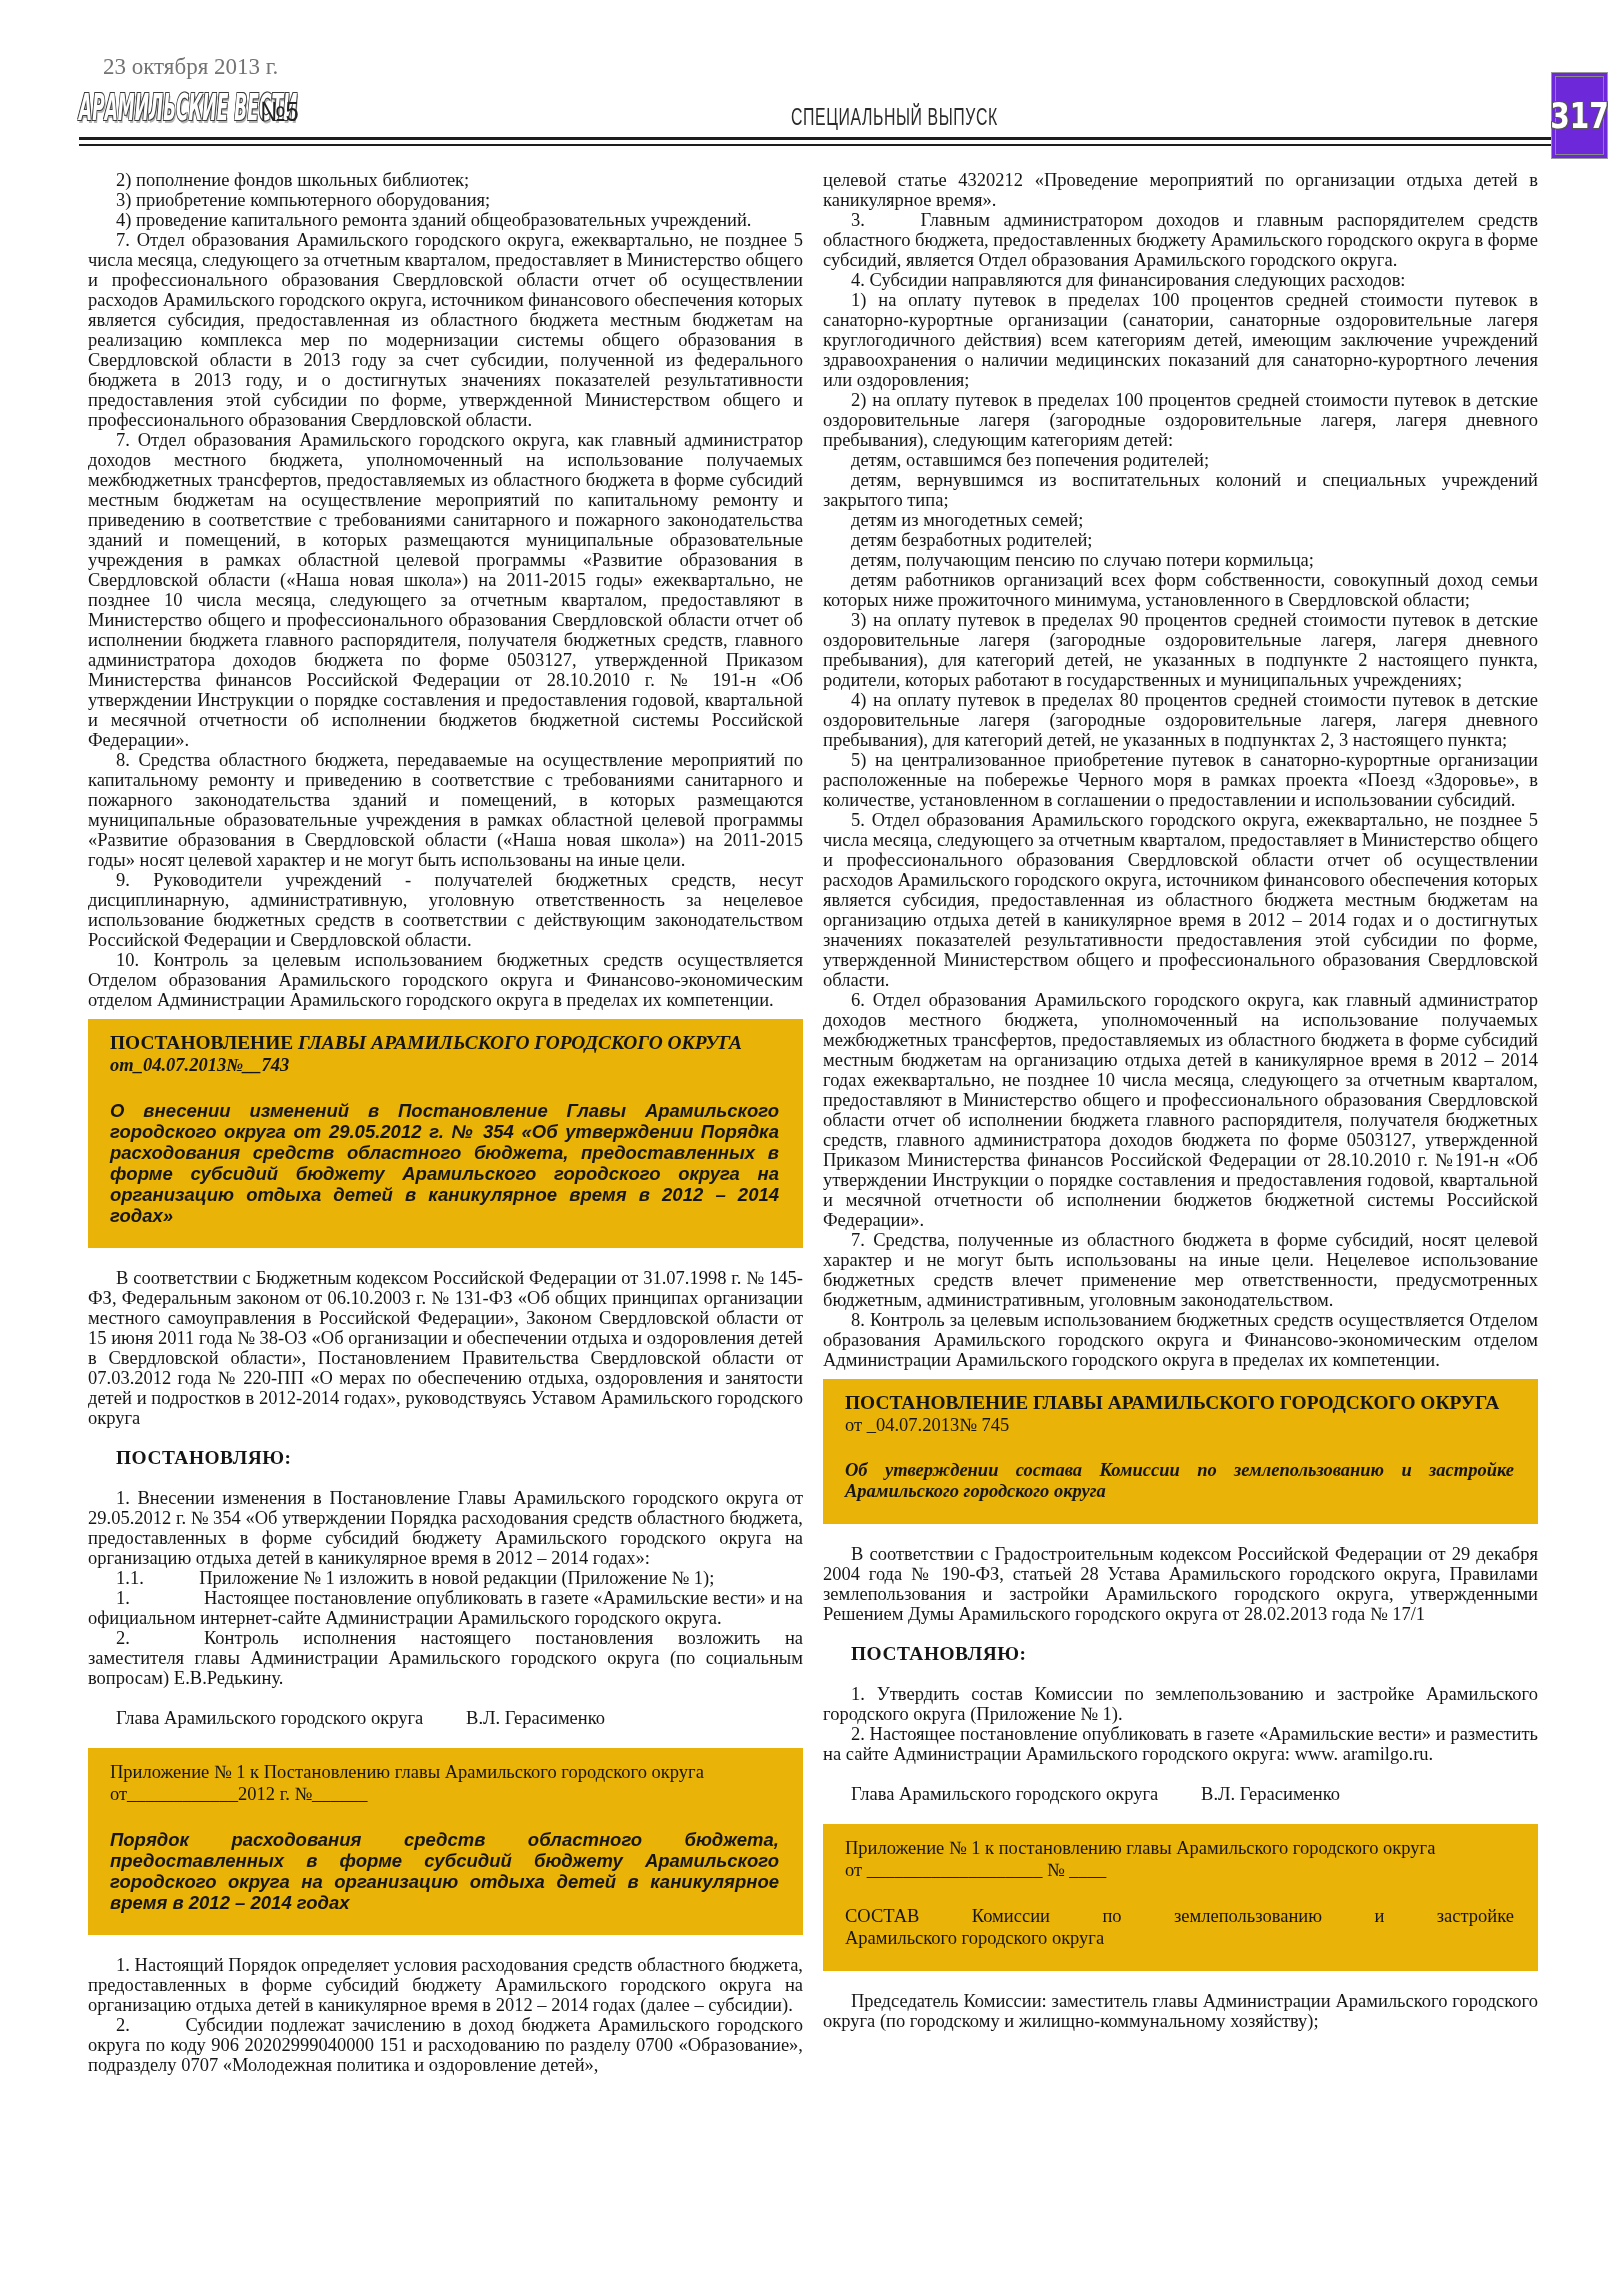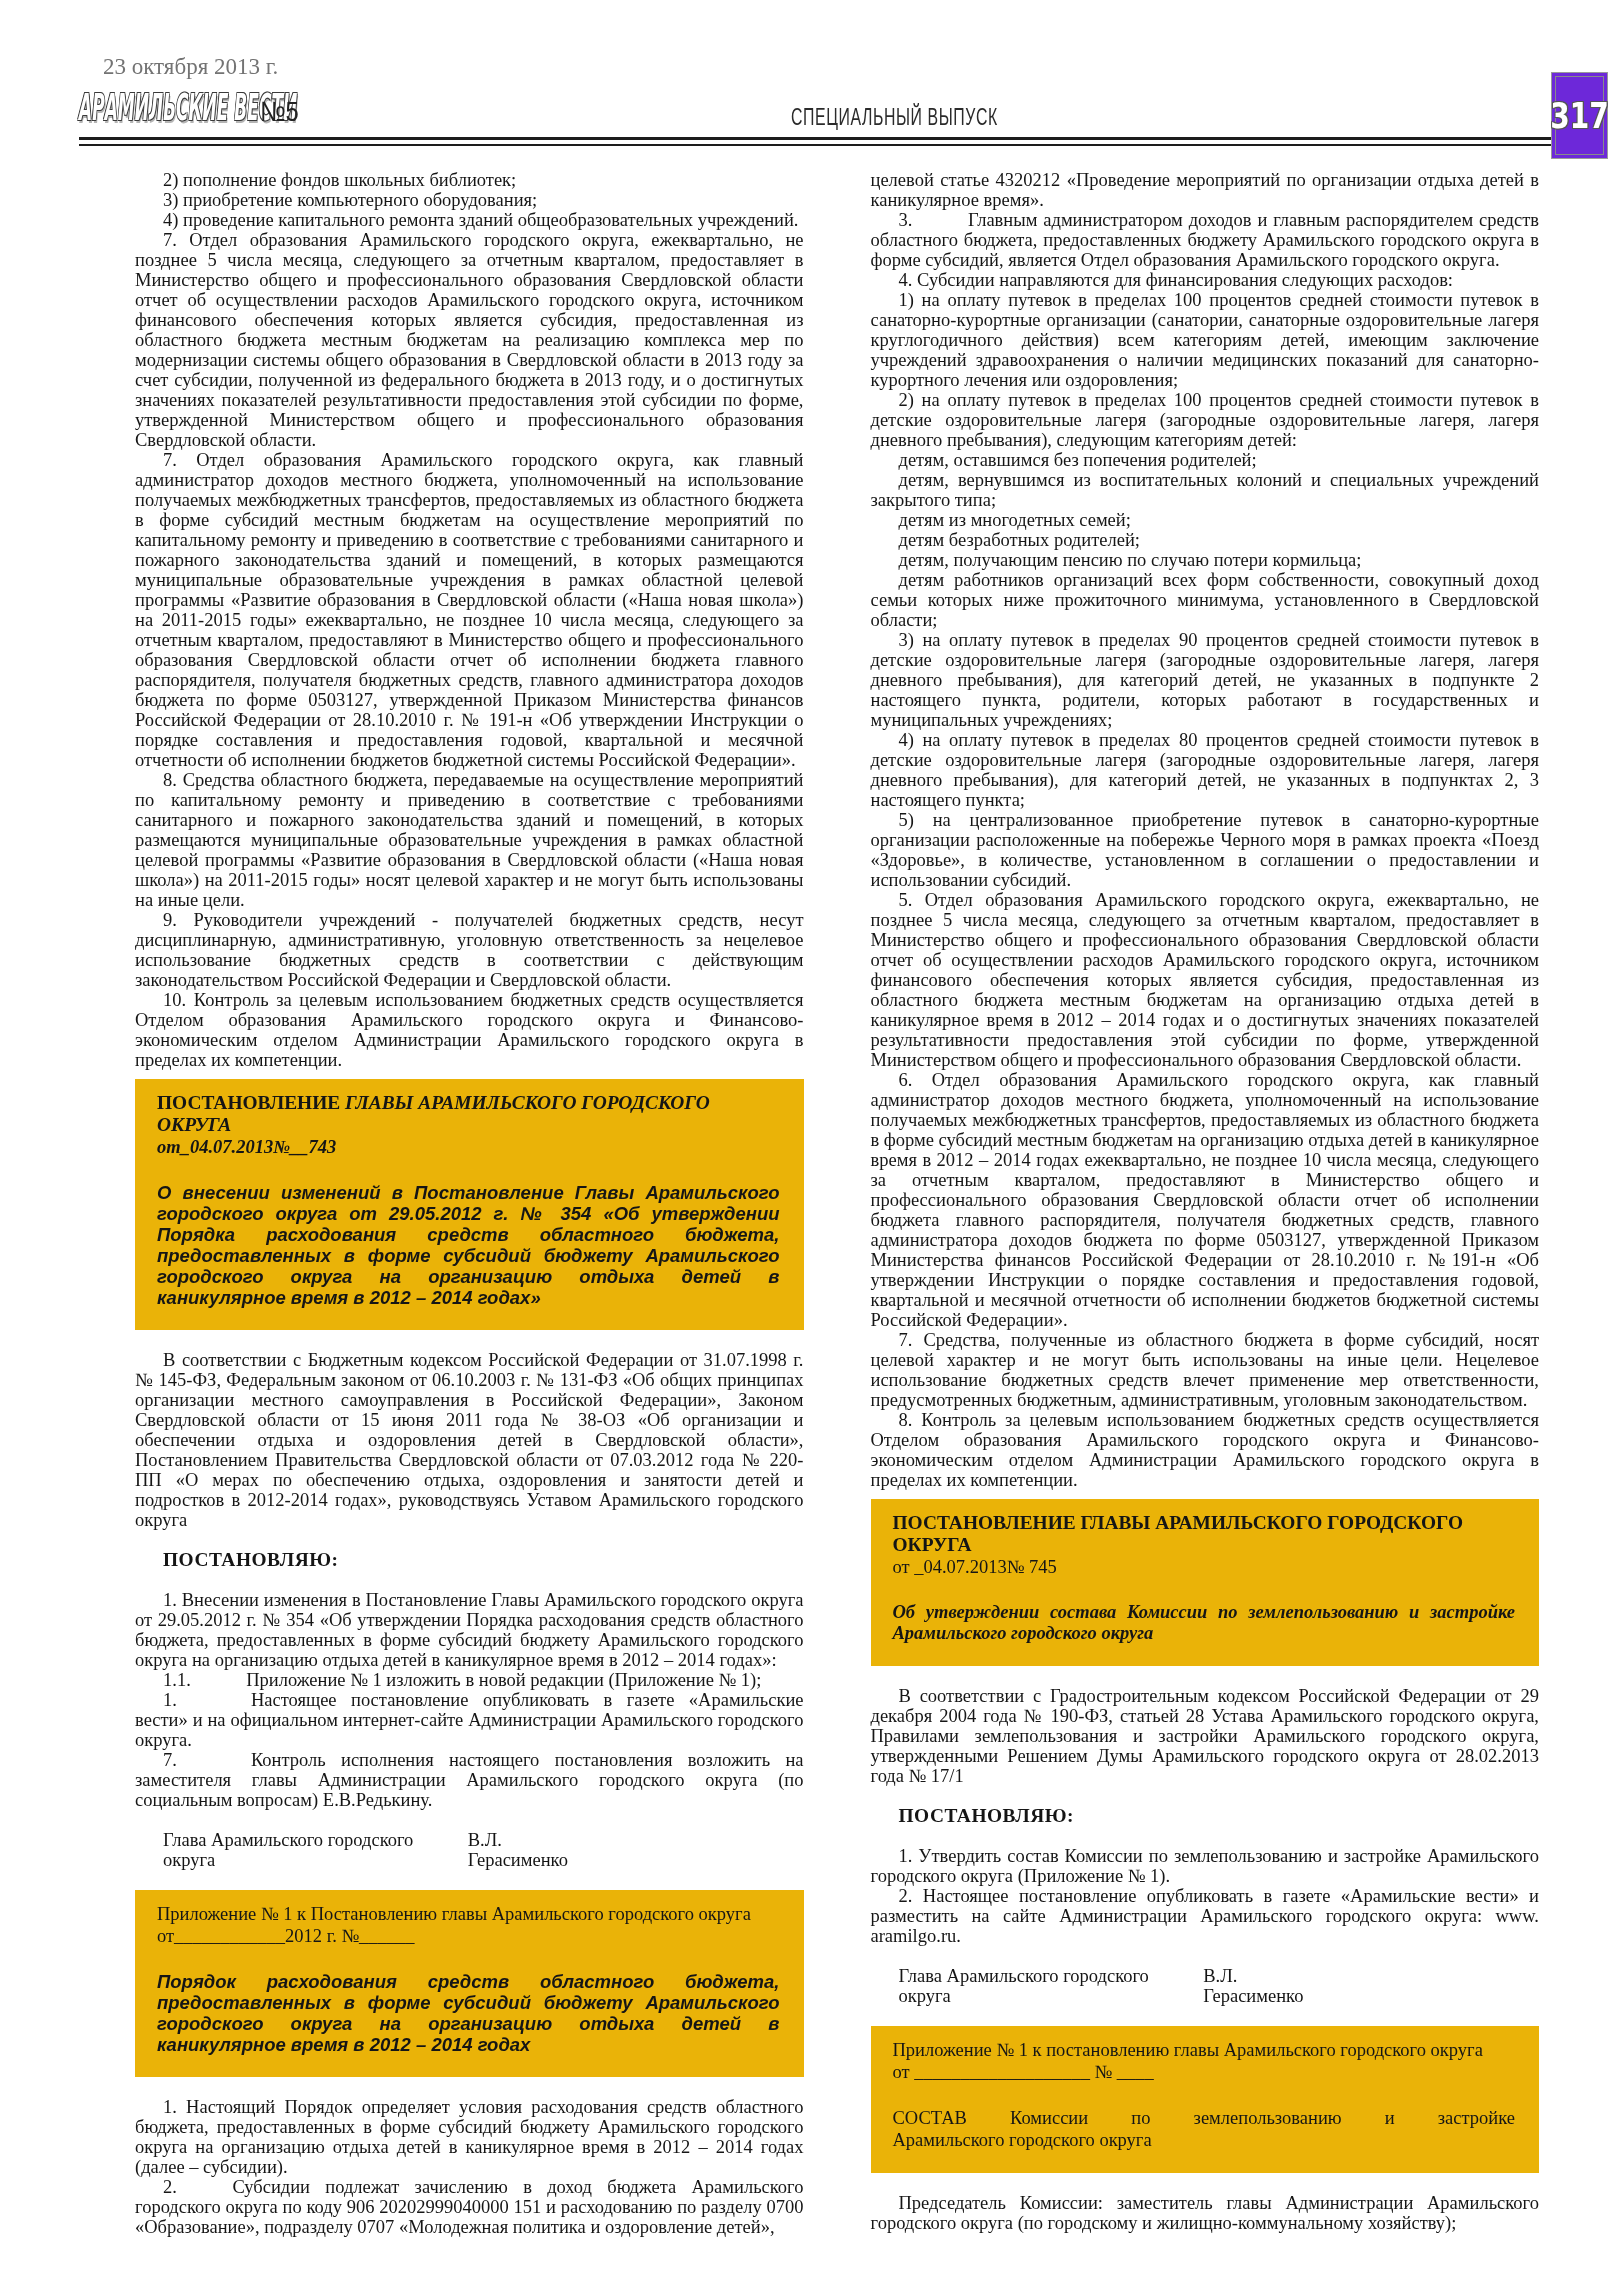--- a/index.html
+++ b/index.html
@@ -44,21 +44,21 @@
   }
   .pagenum{
     font-family:"DejaVu Sans",sans-serif;font-weight:bold;font-size:35px;color:#fff;
     text-shadow:-1.4px -1.4px 0 #555,1.4px -1.4px 0 #555,-1.4px 1.4px 0 #555,1.4px 1.4px 0 #555;
     transform:scaleX(0.8);
   }
   
   .columns{
     position:absolute;left:88px;top:170px;width:1451px;display:flex;gap:20px;
   }
-  .col{width:715px;margin-left:47px;}
+  .col{width:715px;}
   .body-p{
     margin:0;font-size:18.5px;line-height:20px;text-align:justify;text-indent:28px;
     color:#161616;
   }
   .noindent{text-indent:0;}
   .heading{
     margin:20px 0;font-weight:bold;font-size:19.4px;line-height:20px;
     text-indent:28px;letter-spacing:0.5px;
   }
   .sig{
@@ -121,21 +121,21 @@
         <div class="graybox decree">
           <p class="decree-head"><span class="head-bold">ПОСТАНОВЛЕНИЕ</span><span class="head-rest it"> ГЛАВЫ АРАМИЛЬСКОГО ГОРОДСКОГО ОКРУГА</span></p>
           <p class="decree-date bolditalic">от_04.07.2013№__743</p>
           <p class="decree-title title-sans">О внесении изменений в  Постановление  Главы Арамильского городского округа от 29.05.2012 г.  № 354 «Об утверждении Порядка расходования средств областного бюджета, предоставленных в форме субсидий бюджету Арамильского городского округа на организацию отдыха детей в каникулярное время в 2012 – 2014 годах»</p>
         </div>
         <p class="body-p">В соответствии с Бюджетным кодексом Российской Федерации от 31.07.1998 г. № 145-ФЗ, Федеральным законом от 06.10.2003 г. № 131-ФЗ «Об общих принципах организации местного самоуправления в Российской Федерации»,  Законом Свердловской области от 15 июня 2011 года № 38-ОЗ «Об организации и обеспечении отдыха и оздоровления детей в Свердловской области», Постановлением Правительства Свердловской области от 07.03.2012 года № 220-ПП «О мерах по обеспечению отдыха, оздоровления и занятости детей и подростков в 2012-2014 годах», руководствуясь Уставом Арамильского городского округа</p>
         <p class="heading">ПОСТАНОВЛЯЮ:</p>
         <p class="body-p">1. Внесении изменения в Постановление Главы Арамильского городского округа от 29.05.2012 г.  № 354 «Об утверждении Порядка расходования средств областного бюджета, предоставленных в форме субсидий бюджету Арамильского городского округа на организацию отдыха детей в каникулярное время в 2012 – 2014 годах»:</p>
         <p class="body-p">1.1.   Приложение № 1 изложить в новой редакции (Приложение № 1);</p>
         <p class="body-p">1.    Настоящее постановление опубликовать в газете «Арамильские вести» и на официальном интернет-сайте Администрации Арамильского городского округа.</p>
-        <p class="body-p">7.    Контроль исполнения настоящего постановления возложить на заместителя главы Администрации Арамильского городского округа  (по социальным вопросам)  Е.В.Редькину.</p>
+        <p class="body-p">2.    Контроль исполнения настоящего постановления возложить на заместителя главы Администрации Арамильского городского округа  (по социальным вопросам)  Е.В.Редькину.</p>
         <div class="sig">
           <span class="sig-left">Глава Арамильского городского округа</span>
           <span class="sig-right">В.Л. Герасименко</span>
         </div>
         <div class="graybox appendix">
           <p class="app-line">Приложение № 1 к Постановлению главы Арамильского городского округа</p>
           <p class="app-line">от____________2012 г. №______</p>
           <div class="app-title app-sans">Порядок расходования средств областного бюджета, предоставленных в форме субсидий бюджету Арамильского городского округа на организацию отдыха детей в каникулярное время в 2012 – 2014 годах</div>
         </div>
         <p class="body-p">1. Настоящий Порядок определяет условия расходования средств областного бюджета, предоставленных в форме субсидий бюджету Арамильского городского округа на организацию отдыха детей в каникулярное время в 2012 – 2014 годах (далее – субсидии).</p>

